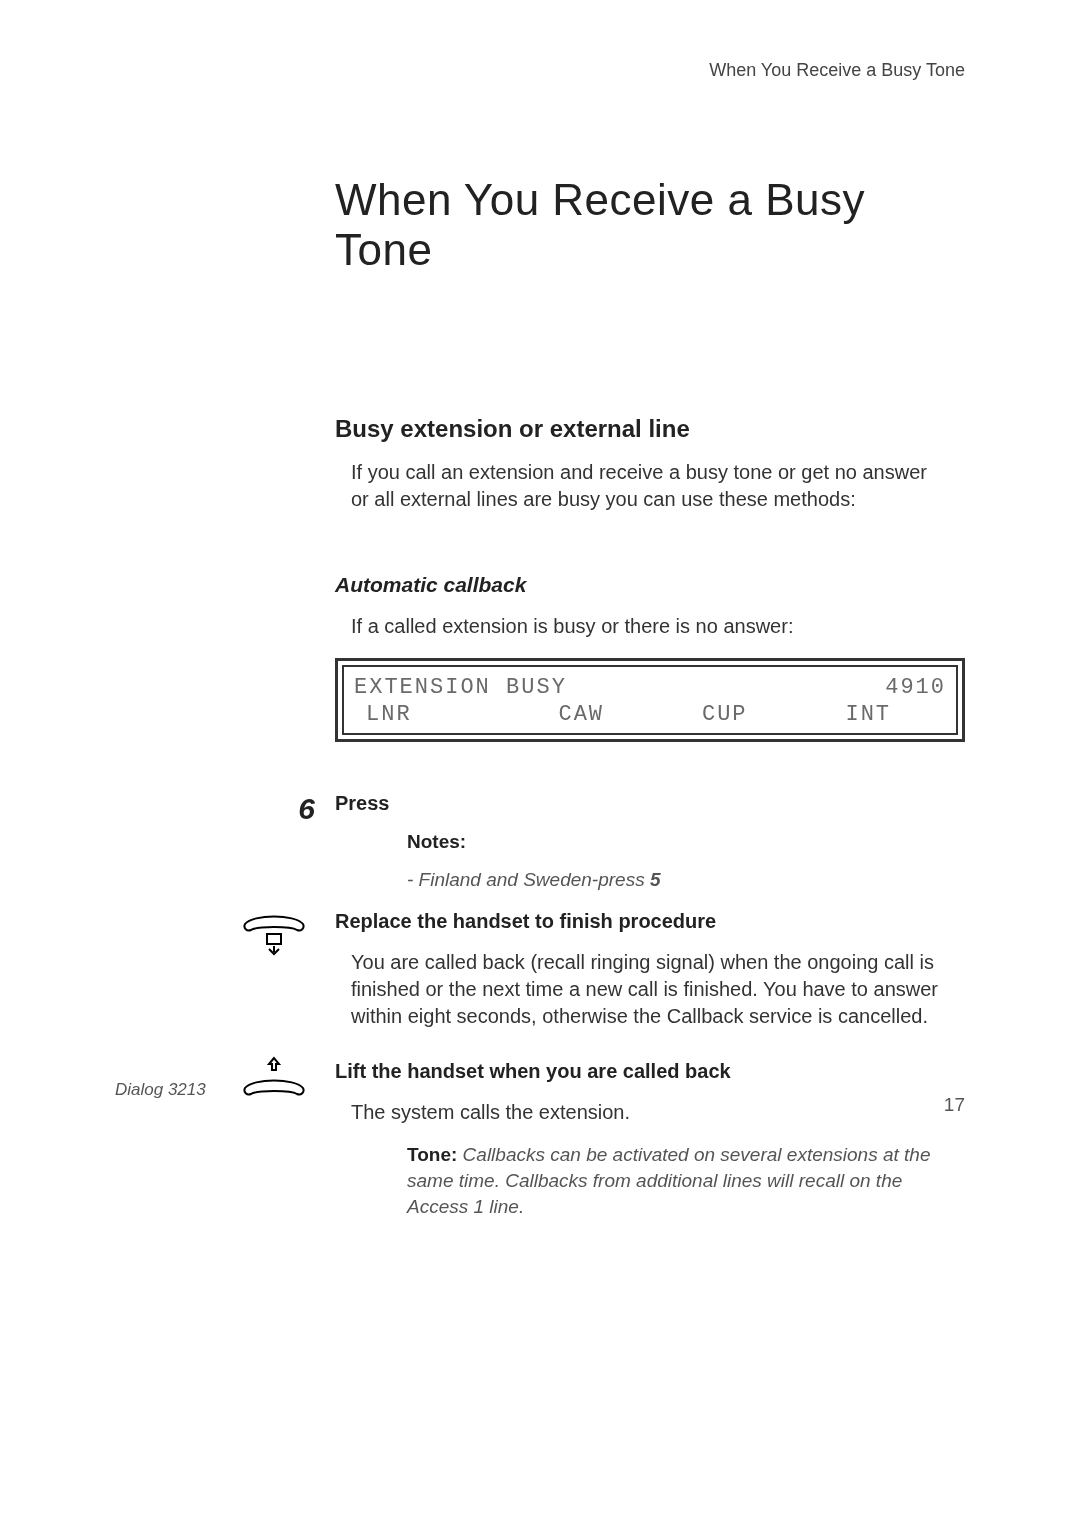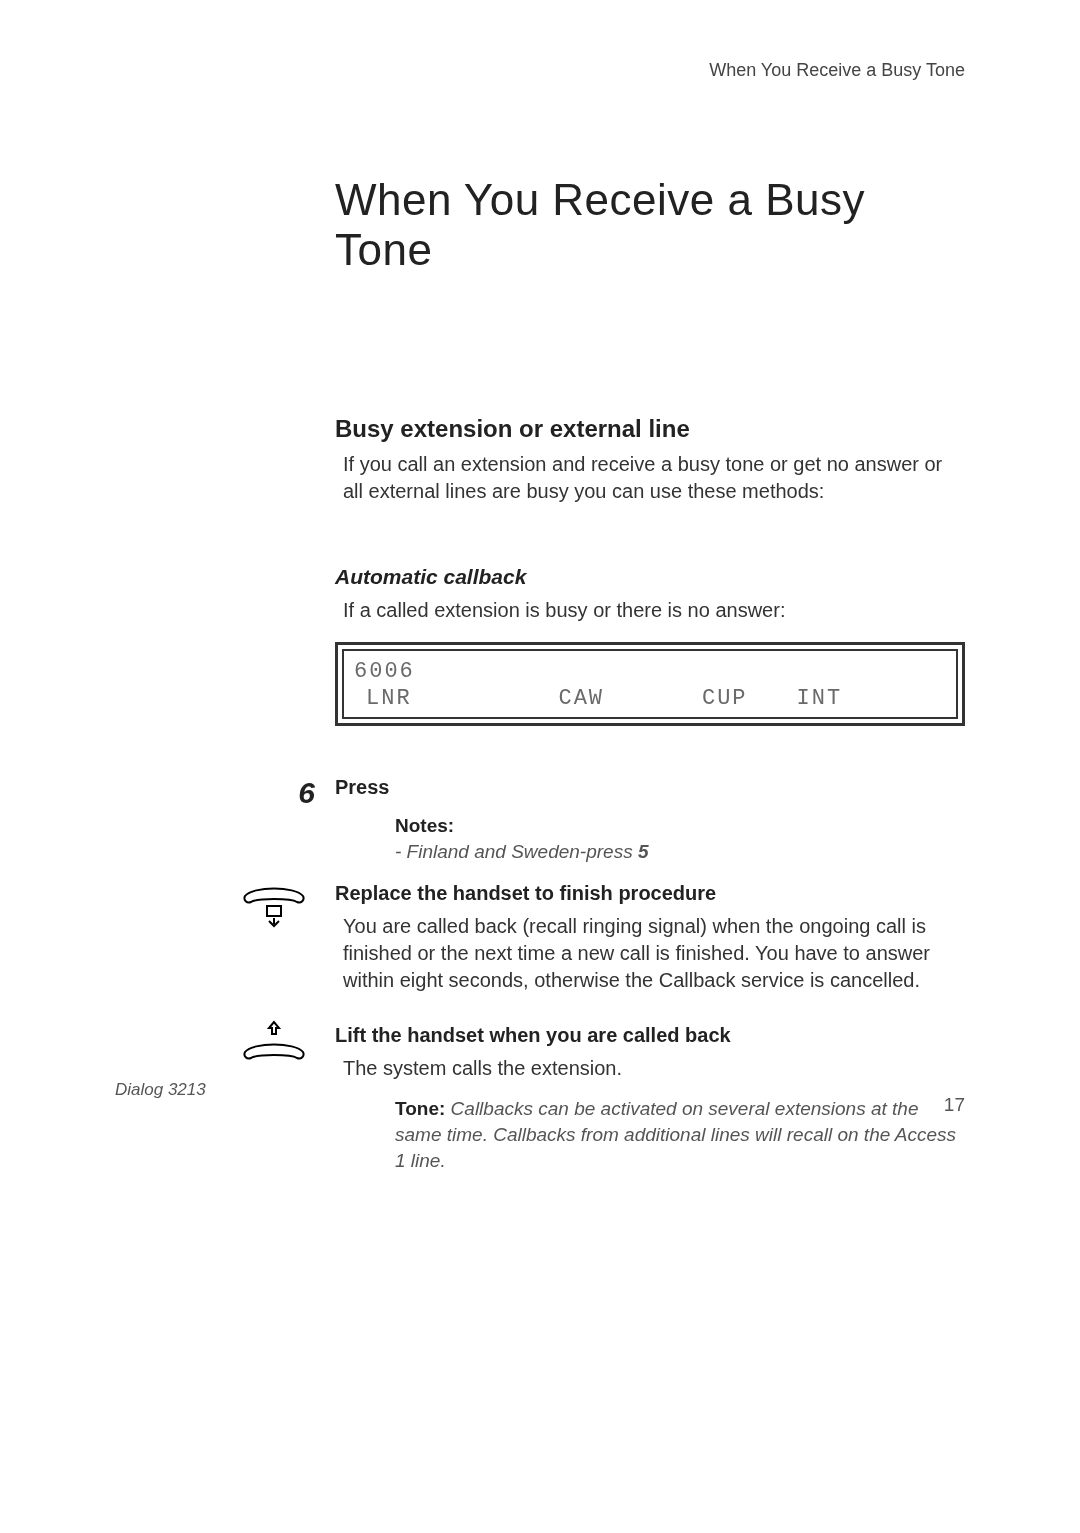--- a/index.html
+++ b/index.html
@@ -42,21 +42,21 @@
   .sec-heading {
     font-size: 24px;
     font-weight: 700;
     color: #222;
     margin: 0 0 4px 0;
   }
   .body {
     font-size: 20px;
     line-height: 1.35;
     color: #333;
-    margin: 8px;
+    margin: 16px;
   }
   .subheading {
     font-size: 21px;
     font-style: italic;
     font-weight: 700;
     color: #222;
     margin: 60px 0 4px 0;
   }
   .lcd {
     margin-top: 18px;
@@ -76,21 +76,21 @@
     justify-content: space-between;
   }
   .lcd-row1 span:nth-child(1) { flex: 0 0 32%; text-align: center; }
   .lcd-row1 span:nth-child(2) { flex: 0 0 40%; text-align: left; }
   .lcd-row1 span:nth-child(3) { flex: 0 0 28%; }
   .lcd-row2 span:nth-child(1) { flex: 0 0 60%; text-align: left; }
   .lcd-row2 span:nth-child(2) { flex: 0 0 40%; text-align: right; }
   .lcd-row3 { margin-top: 2px; }
   .lcd-row3 span { flex: 1; text-align: center; }
   .lcd-row3 span:first-child { text-align: left; padding-left: 12px; }
-  .lcd-row3 span:last-child { text-align: left; padding-right: 6px; }
+  .lcd-row3 span:last-child { text-align: center; padding-right: 6px; }
 
   .step-block {
     position: relative;
     margin-top: 50px;
   }
   .left-col {
     position: absolute;
     left: -90px;
     top: 0;
     width: 70px;
@@ -115,21 +115,21 @@
     font-size: 19px;
     font-weight: 700;
     font-style: normal;
     color: #222;
   }
   .note-body {
     font-size: 19px;
     font-style: italic;
     color: #555;
     line-height: 1.35;
-    margin: 0;
+    margin: 12px;
   }
   .inline-strong-digit {
     font-weight: 700;
     font-style: italic;
   }
   .icon-slot {
     position: absolute;
     left: -102px;
     top: -4px;
     width: 82px;
@@ -163,21 +163,22 @@
 
     <p class="sec-heading">Busy extension or external line</p>
     <p class="body">If you call an extension and receive a busy tone or get no answer or all external lines are busy you can use these methods:</p>
 
     <p class="subheading">Automatic callback</p>
     <p class="body">If a called extension is busy or there is no answer:</p>
 
     <div class="lcd">
       <div class="lcd-inner">
         <div class="lcd-row lcd-row2">
-          <span>6006</span>
+          <span>EXTENSION BUSY</span>
+          <span>4910</span>
         </div>
         <div class="lcd-row lcd-row3">
           <span>LNR</span>
           <span>CAW</span>
           <span>CUP</span>
           <span>INT</span>
         </div>
       </div>
     </div>
 

